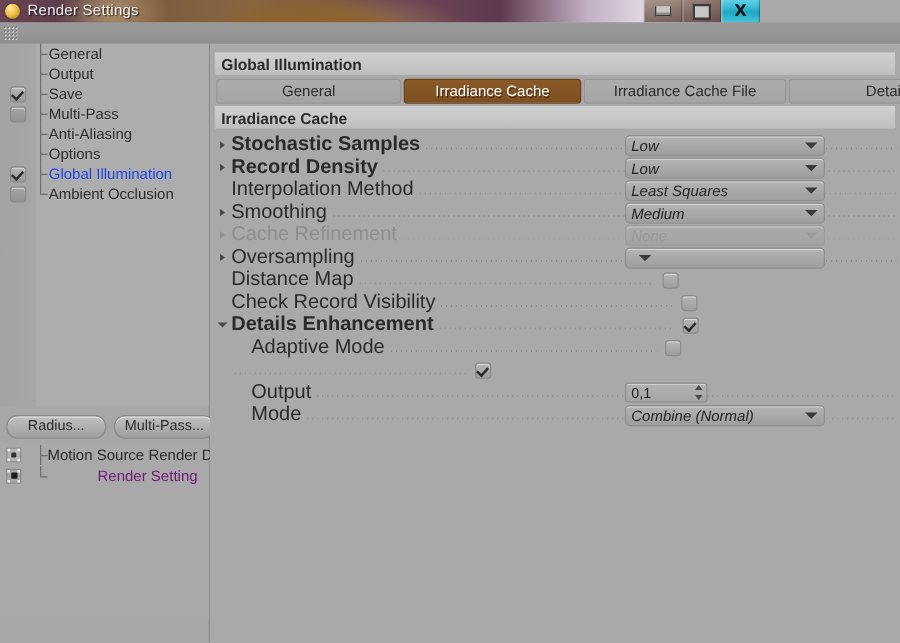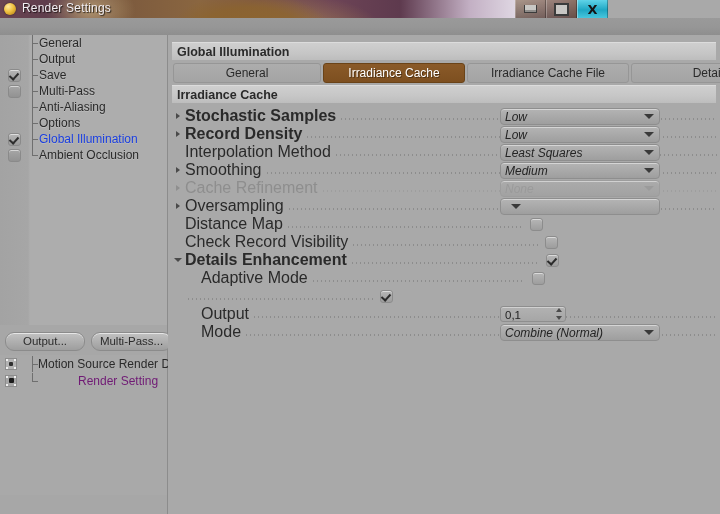--- a/index.html
+++ b/index.html
@@ -403,21 +403,21 @@
         <div class="treerow">
           <div class="chkcell">
             <div class="cbox empty"></div>
           </div>
           <div class="branch last"></div>
           <div class="treelabel">Ambient Occlusion</div>
         </div>
       </div>
 
     <div class="btnrow">
-      <div class="pillbtn">Output...</div>
+      <div class="pillbtn">Radius...</div>
       <div class="pillbtn">Multi-Pass...</div>
     </div>
 
     <div class="tree-bottom" id="obj-tree">
         <div class="objrow">
           <div class="objicon">
             <span class="c c1"></span>
             <span class="c c2"></span>
             <span class="c c3"></span>
             <span class="c c4"></span>

